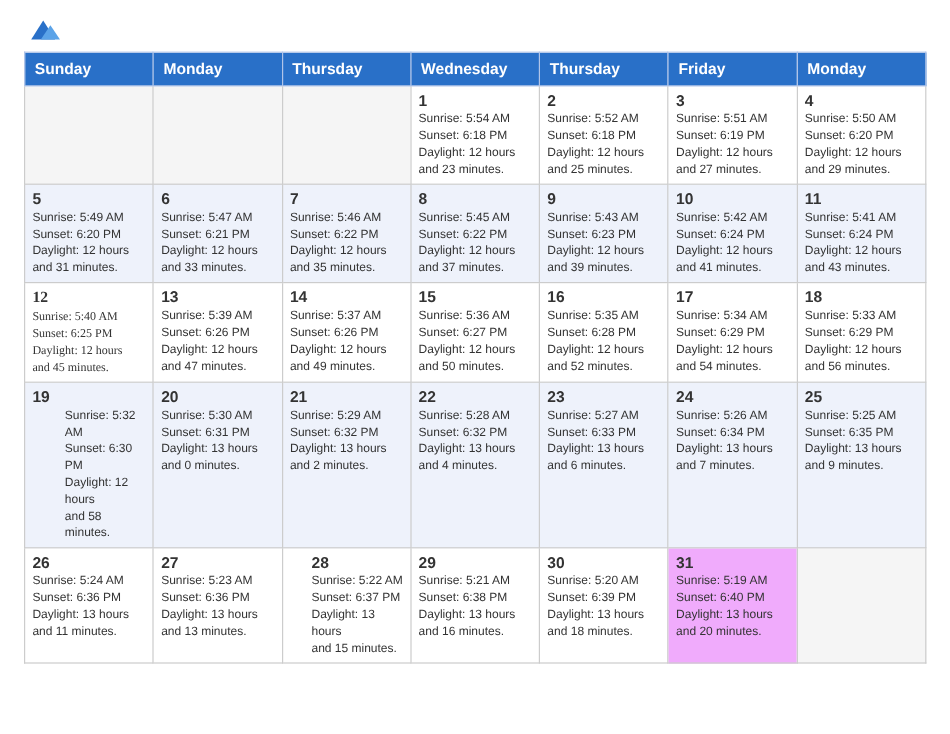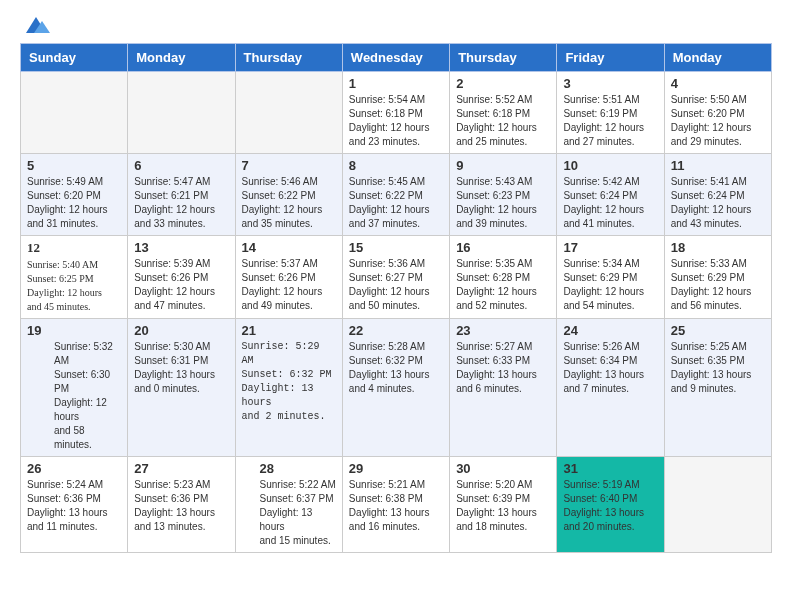--- a/index.html
+++ b/index.html
@@ -205,21 +205,21 @@
           </td>
           <td style="background: rgb(238, 242, 251);">
             <span class="day-num">20</span>
             <div class="day-info" style="white-space: pre-line;">Sunrise: 5:30 AM
 Sunset: 6:31 PM
 Daylight: 13 hours
 and 0 minutes.</div>
           </td>
           <td style="background: rgb(238, 242, 251);">
             <span class="day-num">21</span>
-            <div class="day-info" style="white-space: pre-line; font-family: Liberation Mono, monospace;">Sunrise: 5:29 AM
+            <div class="day-info" style="white-space: pre-line;">Sunrise: 5:29 AM
 Sunset: 6:32 PM
 Daylight: 13 hours
 and 2 minutes.</div>
           </td>
           <td style="background: rgb(238, 242, 251);">
             <span class="day-num">22</span>
             <div class="day-info" style="white-space: pre-line;">Sunrise: 5:28 AM
 Sunset: 6:32 PM
 Daylight: 13 hours
 and 4 minutes.</div>
@@ -275,21 +275,21 @@
 Daylight: 13 hours
 and 16 minutes.</div>
           </td>
           <td style="background: rgb(255, 255, 255);">
             <span class="day-num">30</span>
             <div class="day-info" style="white-space: pre-line;">Sunrise: 5:20 AM
 Sunset: 6:39 PM
 Daylight: 13 hours
 and 18 minutes.</div>
           </td>
-          <td style="background: #14b8a6;">
+          <td style="background: #f0abfc;">
             <span class="day-num">31</span>
             <div class="day-info" style="white-space: pre-line;">Sunrise: 5:19 AM
 Sunset: 6:40 PM
 Daylight: 13 hours
 and 20 minutes.</div>
           </td>
           <td class="empty" style="background: rgb(245, 245, 245);"></td>
         </tr>
       </tbody>
   </table>

